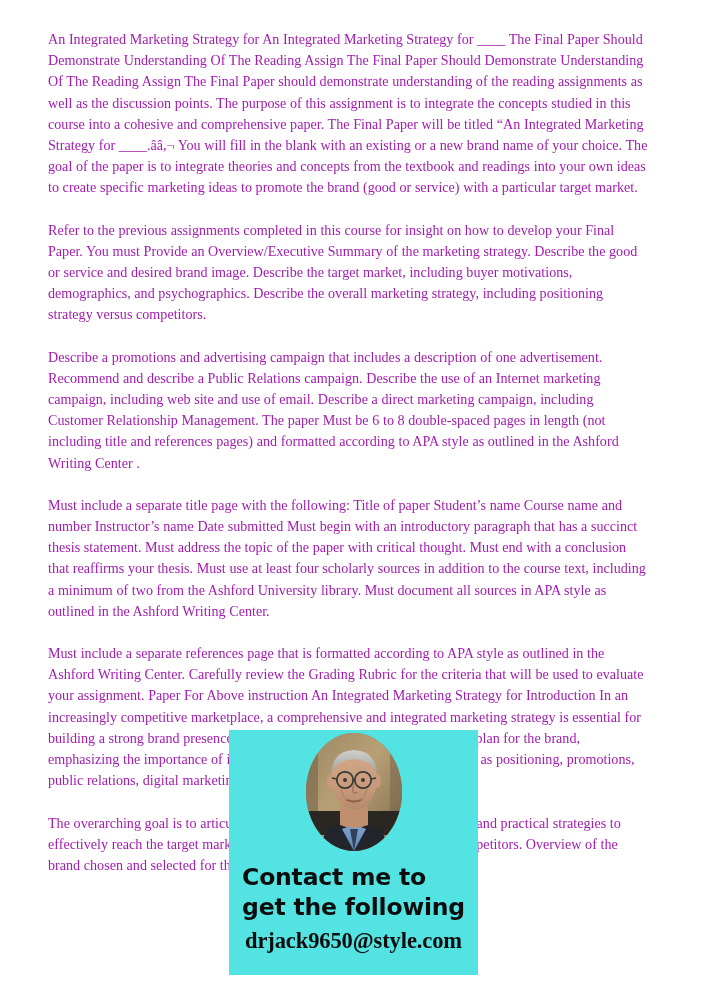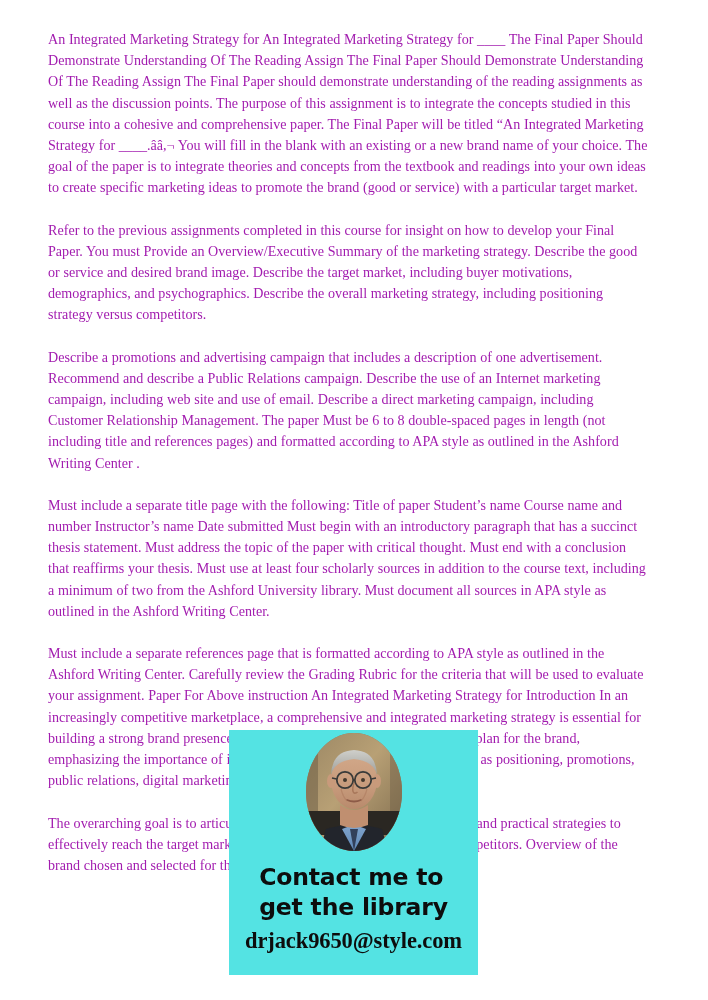--- a/index.html
+++ b/index.html
@@ -159,20 +159,20 @@
         <ellipse cx="57" cy="47" rx="2" ry="2.1" fill="#43382e"></ellipse>
         <path d="M48 50 Q45.5 58 48 60 Q50 60.5 51.5 59" stroke="#a8775a" stroke-width="1.5" fill="none"></path>
         <path d="M41 67 Q48 70 55 67" stroke="#8d5b47" stroke-width="1.8" fill="none" stroke-linecap="round"></path>
         <path d="M35 56 Q37 64 41 68" stroke="#b07f62" stroke-width="1.2" fill="none" opacity="0.7"></path>
         <path d="M61 56 Q59 64 55 68" stroke="#b07f62" stroke-width="1.2" fill="none" opacity="0.7"></path>
       </svg>
     </div>
 
     <div id="contact-heading">
       <span class="hl">Contact me to</span>
-      <span class="hl">get the library</span>
+      <span class="hl">get the following</span>
     </div>
 
     <div id="contact-email">drjack9650@style.com</div>
 
   </div>
 
 </div>
 
 </body></html>

